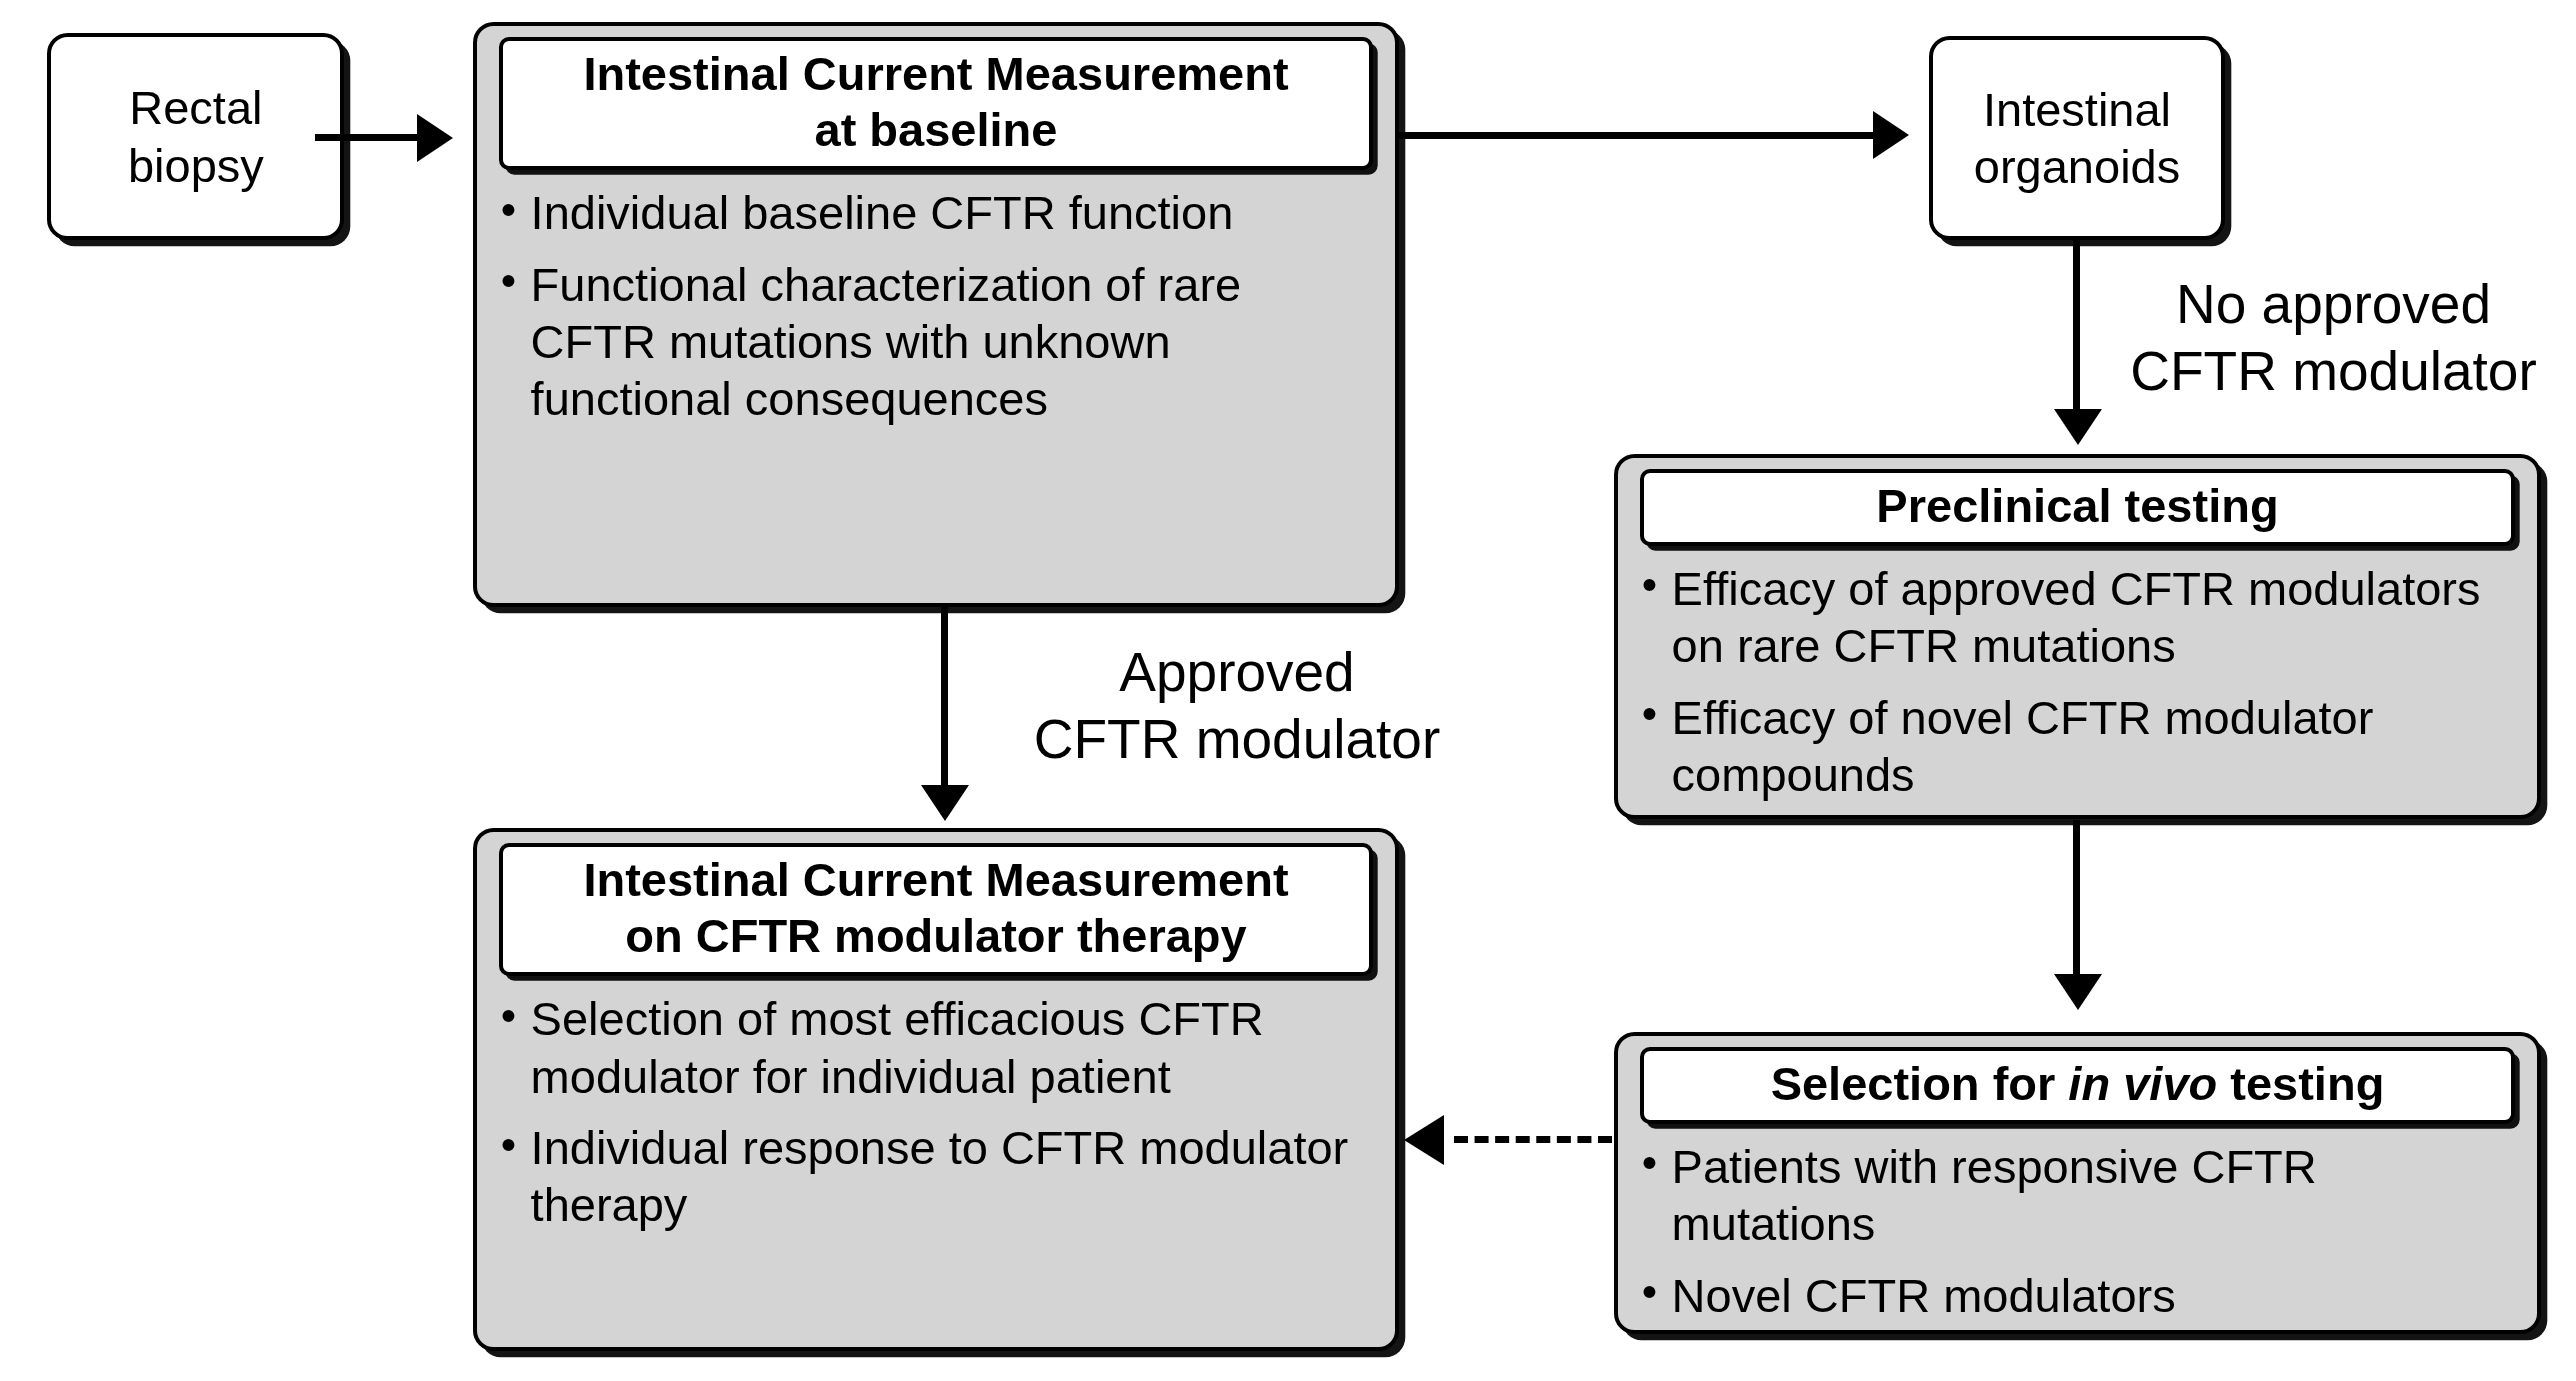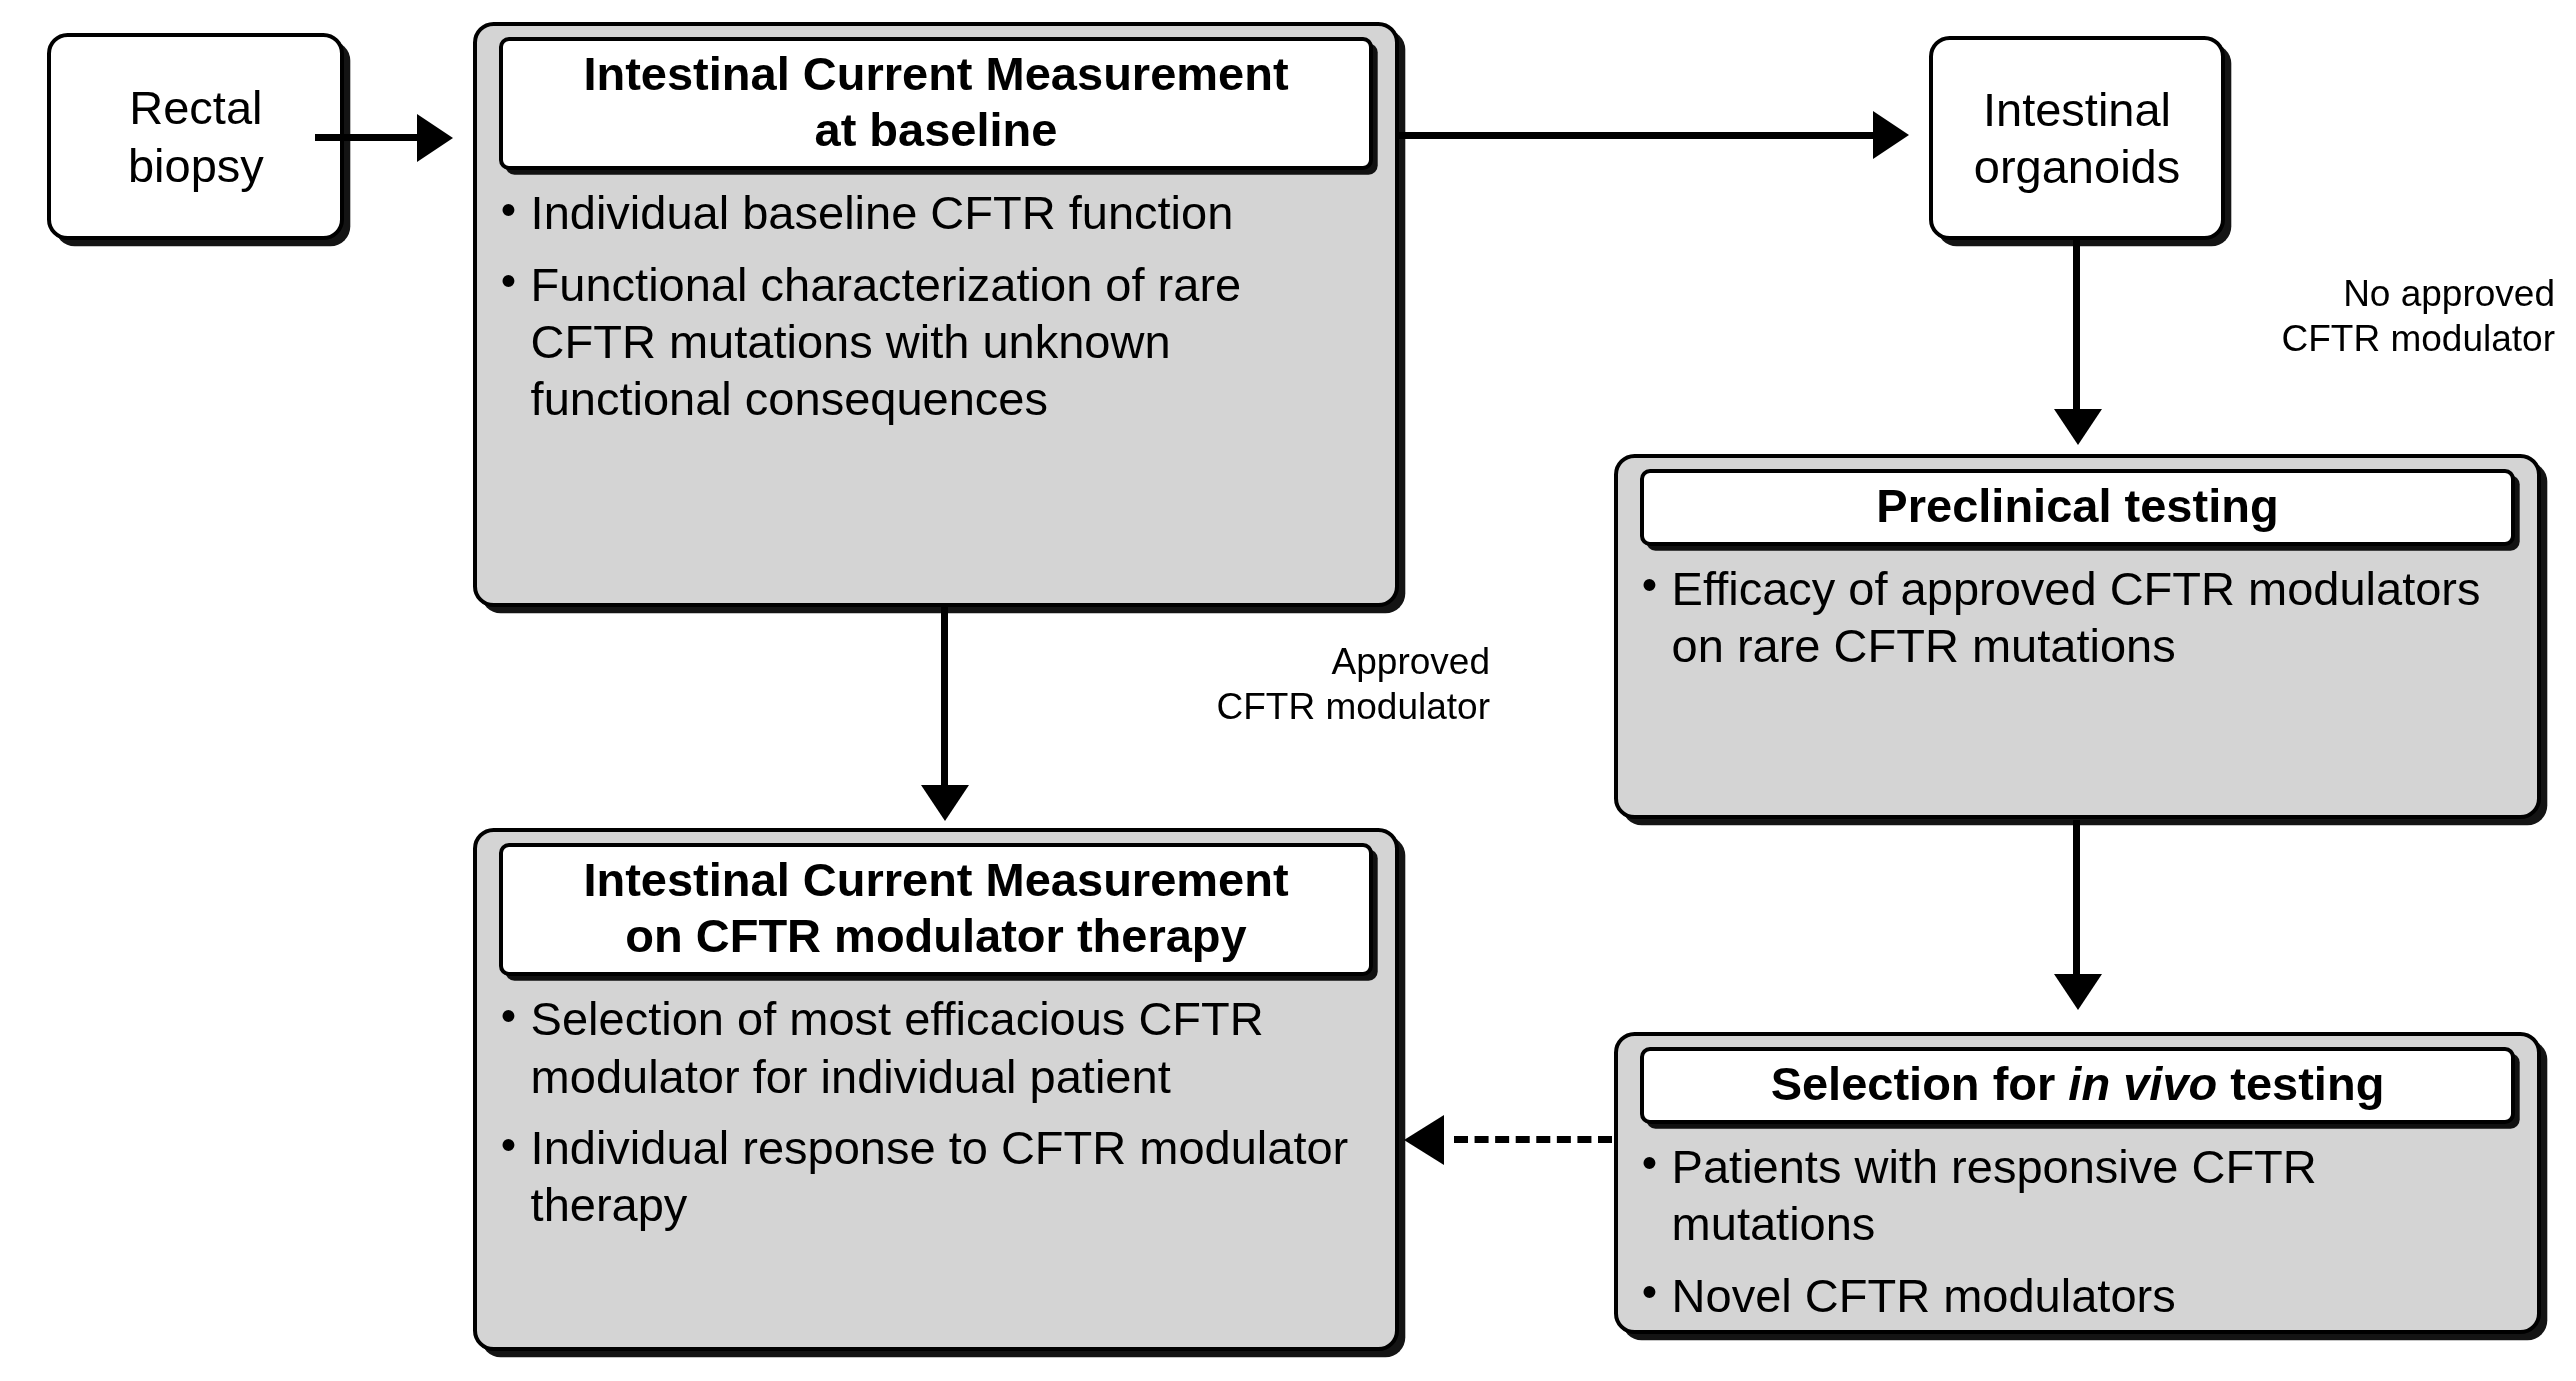--- a/index.html
+++ b/index.html
@@ -107,25 +107,25 @@
   }
   .arrow-down {
     position: absolute;
     width: 0; height: 0;
     border-left: 24px solid transparent;
     border-right: 24px solid transparent;
     border-top: 36px solid #000000;
   }
   .edge-label {
     position: absolute;
-    font-size: 37px;
+    font-size: 55px;
     line-height: 1.22;
     color: #000000;
     white-space: pre-line;
-    text-align: right;
+    text-align: center;
   }
 </style>
 </head>
 <body>
 
 <div id="canvas">
 
   <div class="node plain" style="left:17.4px; top:33px; width:297px; height:207px;margin-left:30px;">
     <div class="plain-label">Rectal
 biopsy</div>
@@ -157,20 +157,21 @@
   <div class="arrow-down" style="left:2054px; top:409px;"></div>
   <div class="edge-label" style="left:2112px; top:271px; width:443px;">No approved
 CFTR modulator</div>
 
   <div class="node panel" style="left:1614px; top:454px; width:927px; height:365px;">
     <div class="panel-header">
       <span>Preclinical testing</span>
     </div>
     <ul class="bullets">
         <li><span>Efficacy of approved CFTR modulators on rare </span><span class="ital">CFTR</span><span> mutations</span></li>
+        <li><span>Efficacy of novel CFTR modulator compounds</span></li>
       </ul>
   </div>
 
   <div class="edge-line v" style="left:2073px; top:820px; height:158px;"></div>
   <div class="arrow-down" style="left:2054px; top:974px;"></div>
 
   <div class="node panel" style="left:1614px; top:1032px; width:927px; height:302px;">
     <div class="panel-header">
       <span>Selection for </span><span class="ital">in vivo</span><span> testing</span>
     </div>

